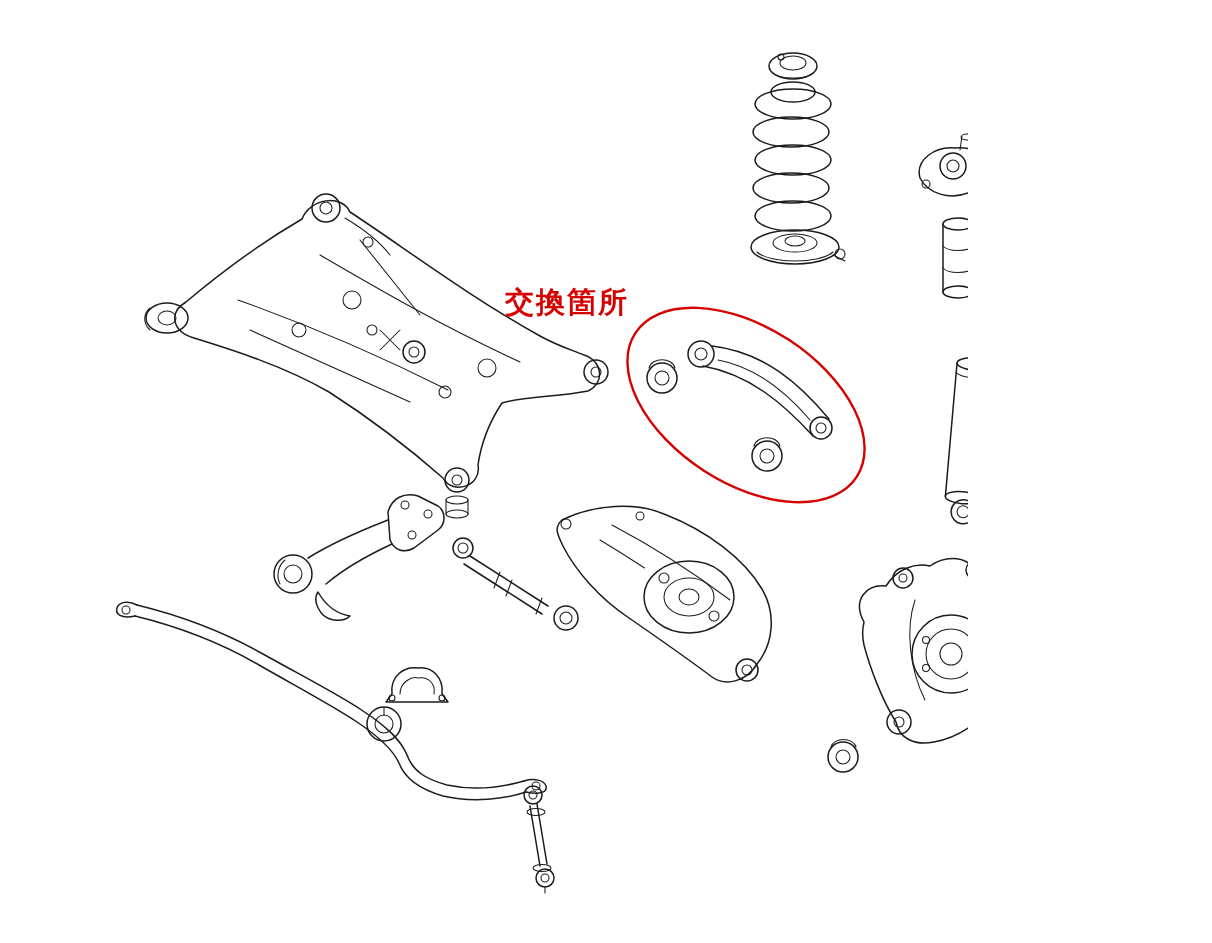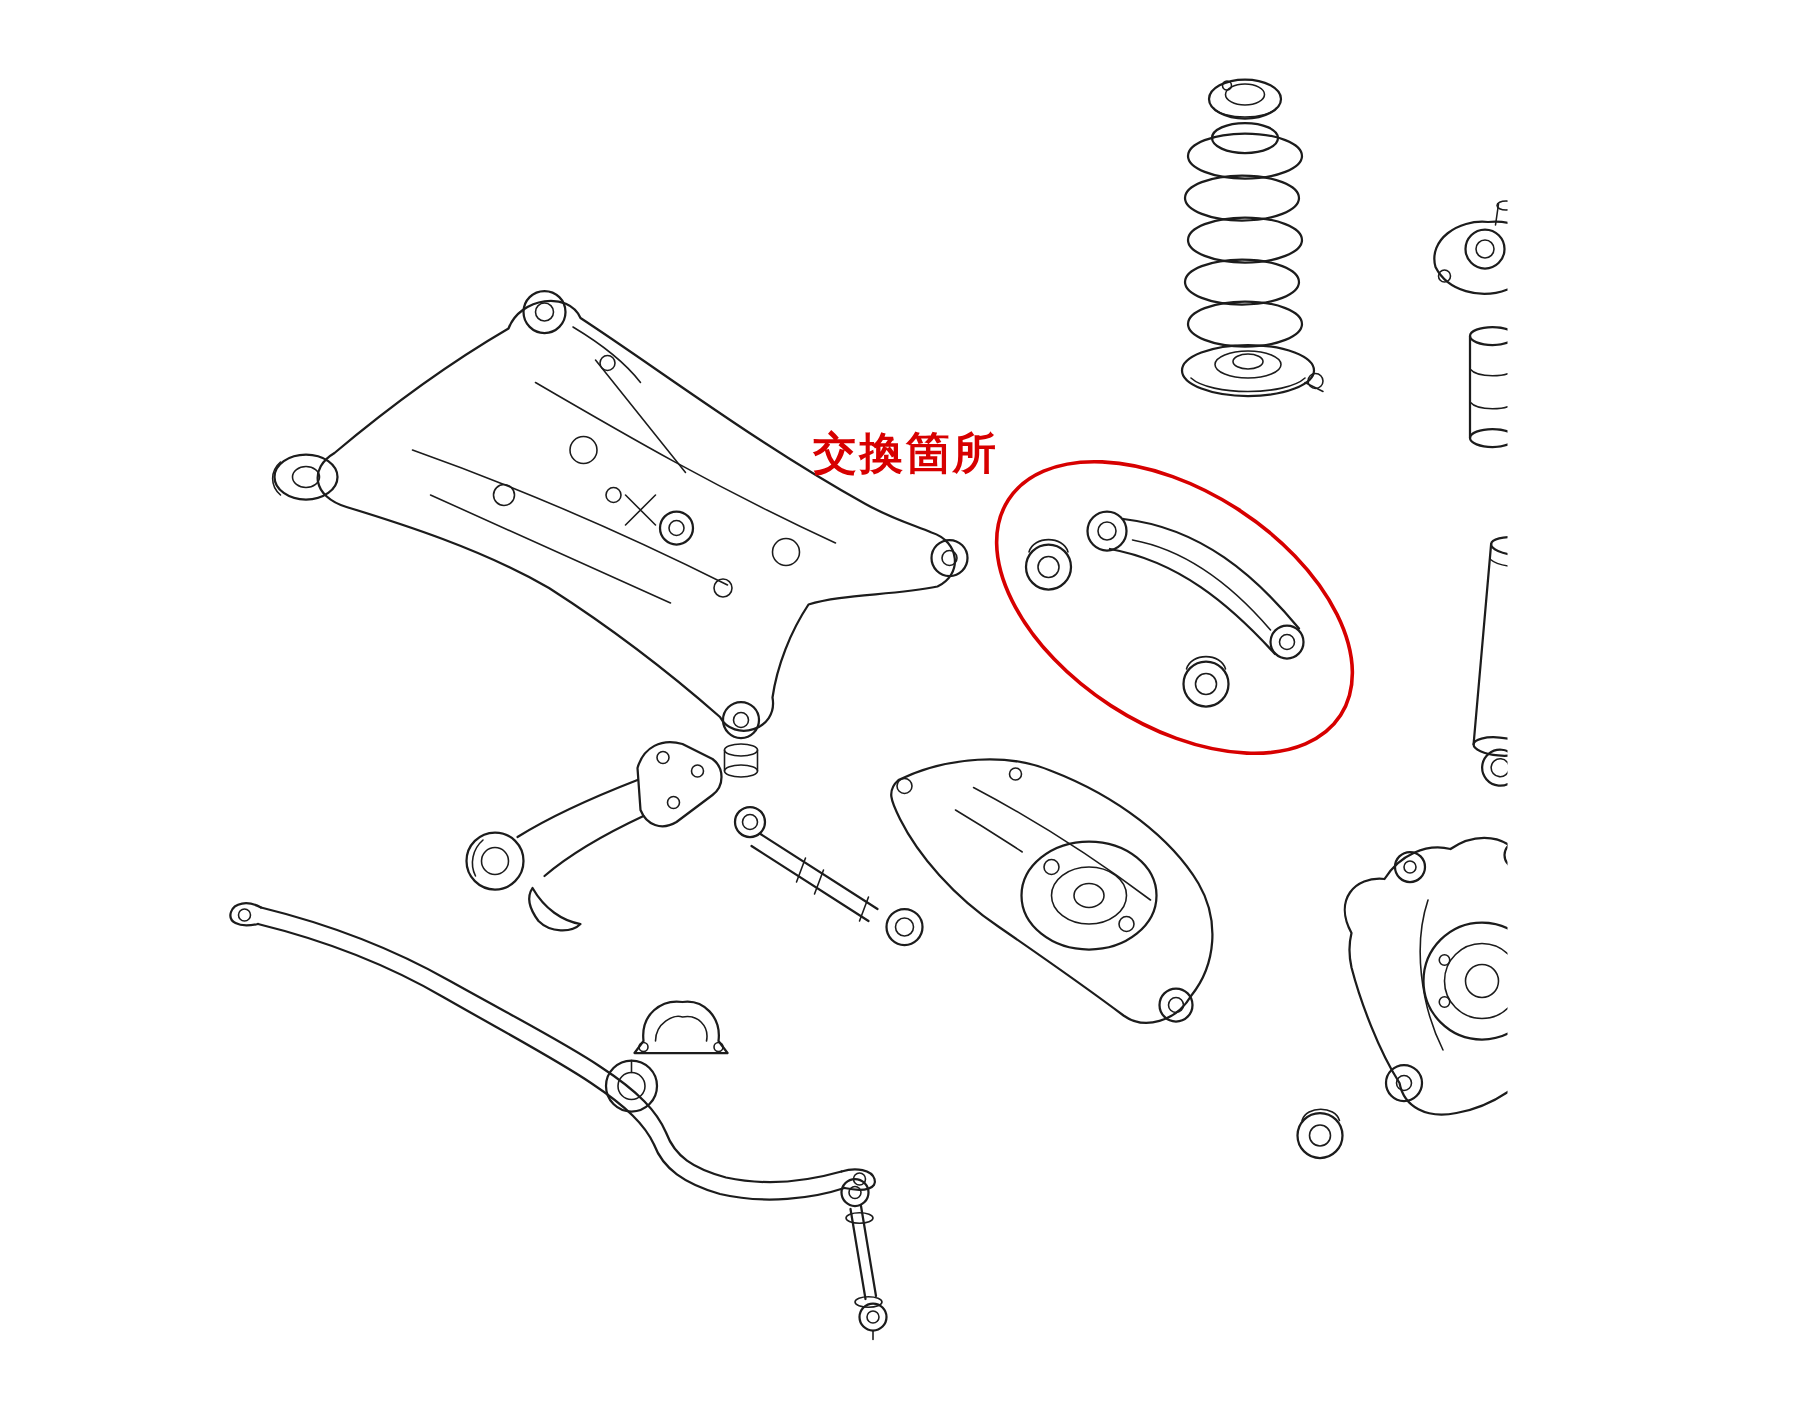--- a/index.html
+++ b/index.html
@@ -1,17 +1,17 @@
 <!DOCTYPE html>
 <html style="--line: #1c1c1c; --bg: #ffffff; --accent: #d70000;"><head>
 <meta charset="utf-8">
 <style>
   :root { --line:#1c1c1c; --bg:#ffffff; --accent:#d70000; }
   html,body { margin:0; padding:0; background:var(--bg,#fff); }
-  .stage { position:relative; width:968px; height:943px; background:var(--bg,#fff); overflow:hidden;margin-left:37px; }
+  .stage { position:relative; width:968px; height:943px; background:var(--bg,#fff); overflow:hidden; }
   svg { display:block; }
   .ln   { fill:none; stroke:var(--line,#1c1c1c); stroke-width:1.5; stroke-linecap:round; stroke-linejoin:round; }
   .fine { fill:none; stroke:var(--line,#1c1c1c); stroke-width:1.05; stroke-linecap:round; stroke-linejoin:round; }
   .annot { fill:none; stroke:var(--accent,#d70000); stroke-width:2.4; }
   .annot-text { fill:var(--accent,#d70000); font-family:"Liberation Sans","DejaVu Sans",sans-serif;
                 font-size:29px; font-weight:600; letter-spacing:2px; }
 </style>
 </head>
 <body>
 

